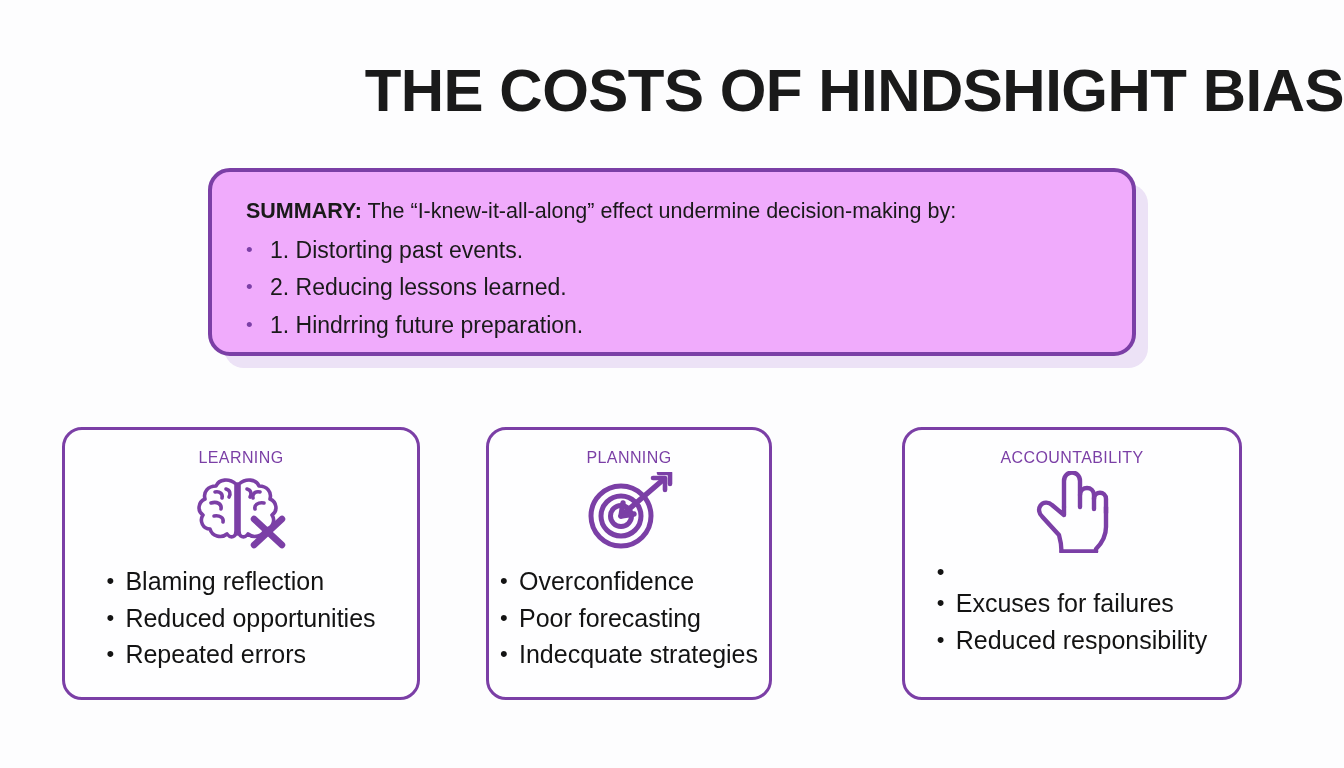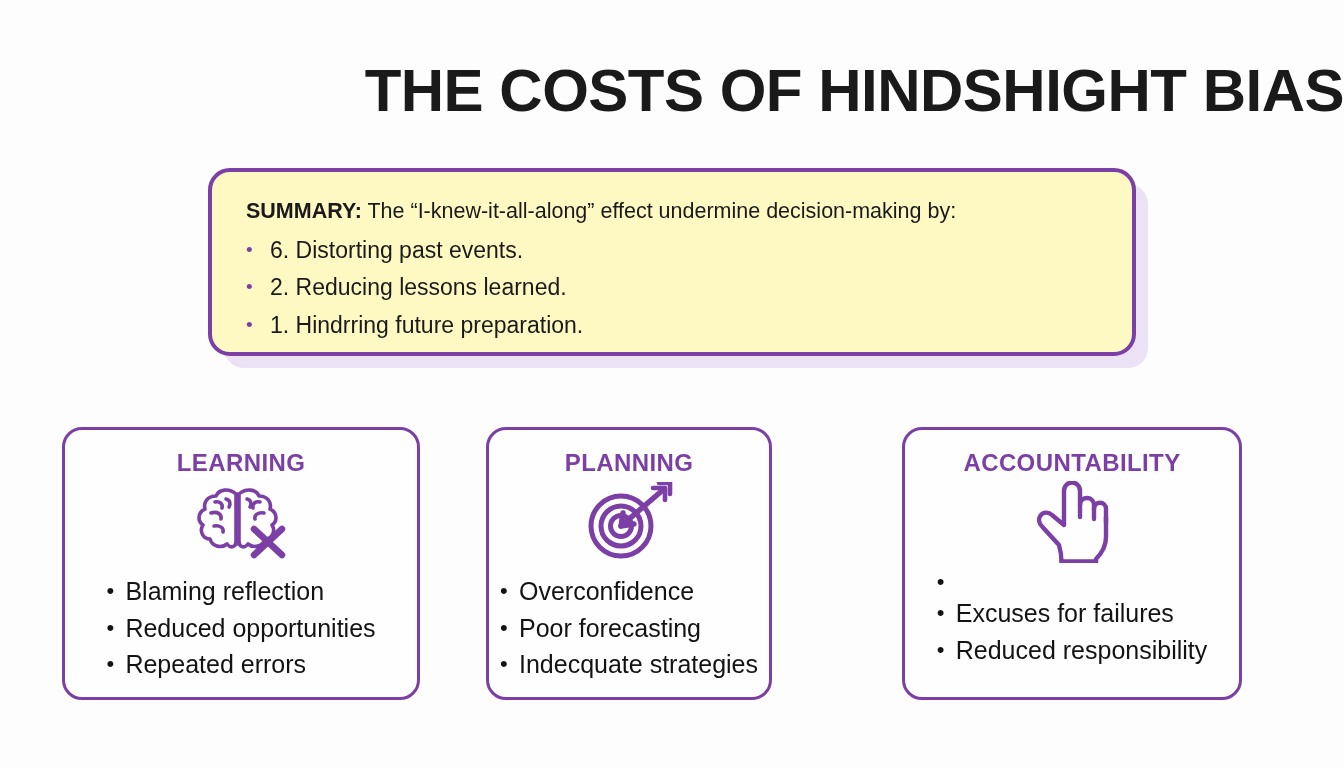--- a/index.html
+++ b/index.html
@@ -31,21 +31,21 @@
   }
 
   
   .summary-box {
     position: absolute;
     left: 208px;
     top: 168px;
     width: 928px;
     height: 188px;
     box-sizing: border-box;
-    background: #fef9c3;
+    background: #f0abfc;
     border: 4px solid #7b3fa6;
     border-radius: 22px;
     box-shadow: 14px 14px 0 -2px #ece2f6;
     padding: 26px 34px 0 34px;
   }
   .summary-lead {
     font-size: 21.5px;
     color: #1a1a1a;
     line-height: 1.22;
     margin-bottom: 8px;
@@ -96,22 +96,22 @@
     display: flex;
     flex-direction: column;
     align-items: center;
   }
   .card-1 { left: 62px;  width: 358px; }
   .card-2 { left: 486px; width: 286px; }
   .card-3 { left: 902px; width: 340px; }
 
   .card-title {
     margin-top: 19px;
-    font-size: 24px;
-    font-weight: bold;
+    font-size: 16px;
+    font-weight: normal;
     letter-spacing: 0.4px;
     color: #7b3fa6;
     text-align: center;
     white-space: nowrap;
   }
   .card-icon {
     margin-top: 4px;
     height: 82px;
     display: flex;
     align-items: center;
@@ -146,21 +146,21 @@
 
 <div class="title">THE COSTS OF HINDSHIGHT BIAS</div>
 
 <div class="summary-box">
   <div class="summary-lead">
     <b>SUMMARY:</b><span> The “I-knew-it-all-along” effect undermine decision-making by:</span>
   </div>
   <ul class="summary-list">
     <li>
       <span class="dot">•</span>
-      <span>6. Distorting past events.</span>
+      <span>1. Distorting past events.</span>
     </li>
     <li>
       <span class="dot">•</span>
       <span>2. Reducing lessons learned.</span>
     </li>
     <li>
       <span class="dot">•</span>
       <span>1. Hindrring future preparation.</span>
     </li>
   </ul>

